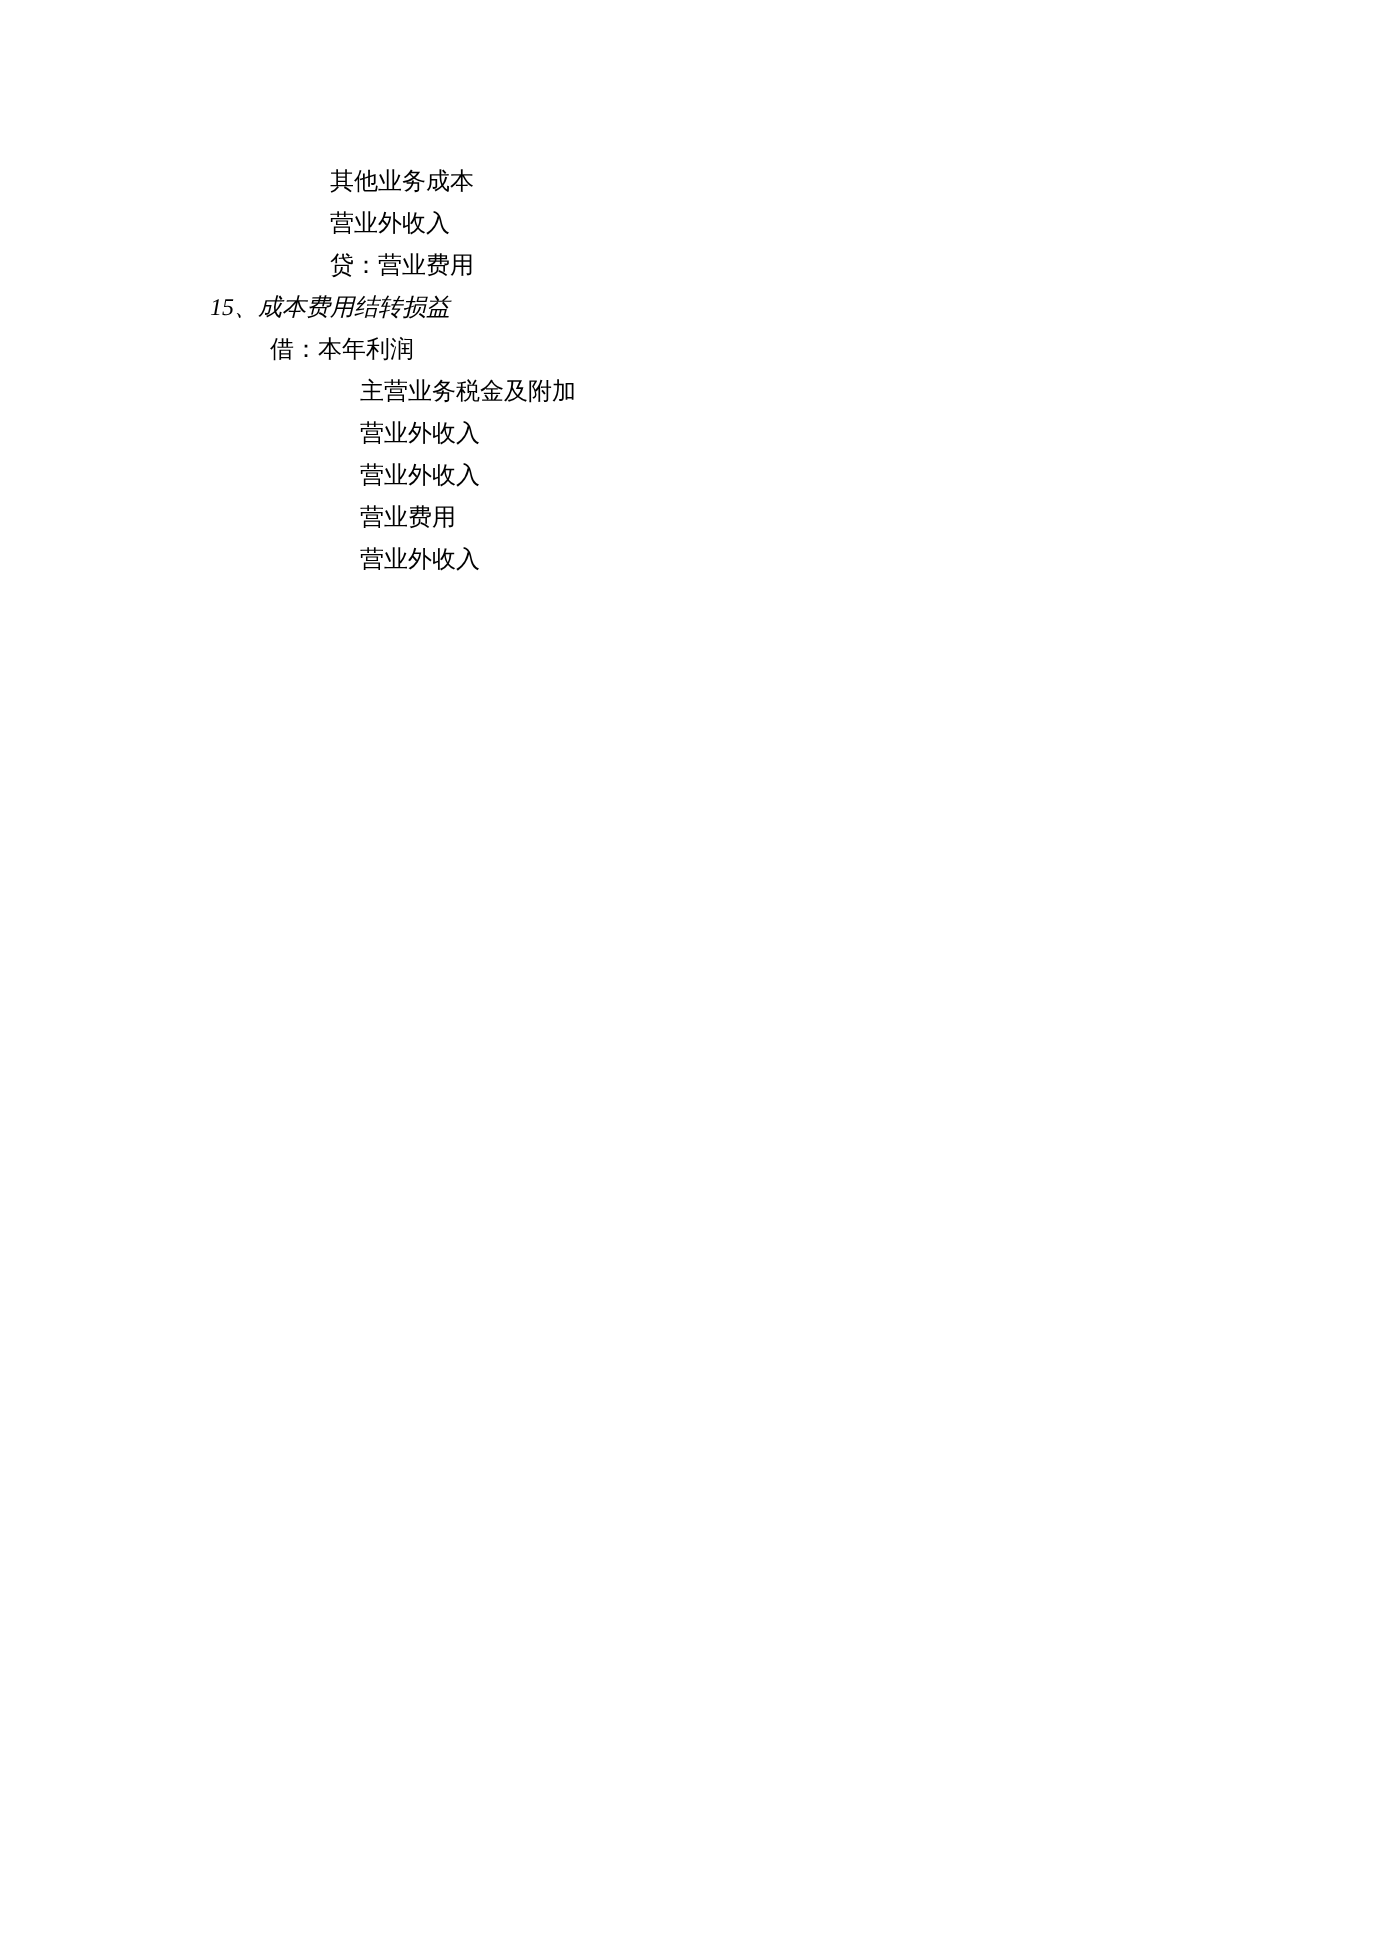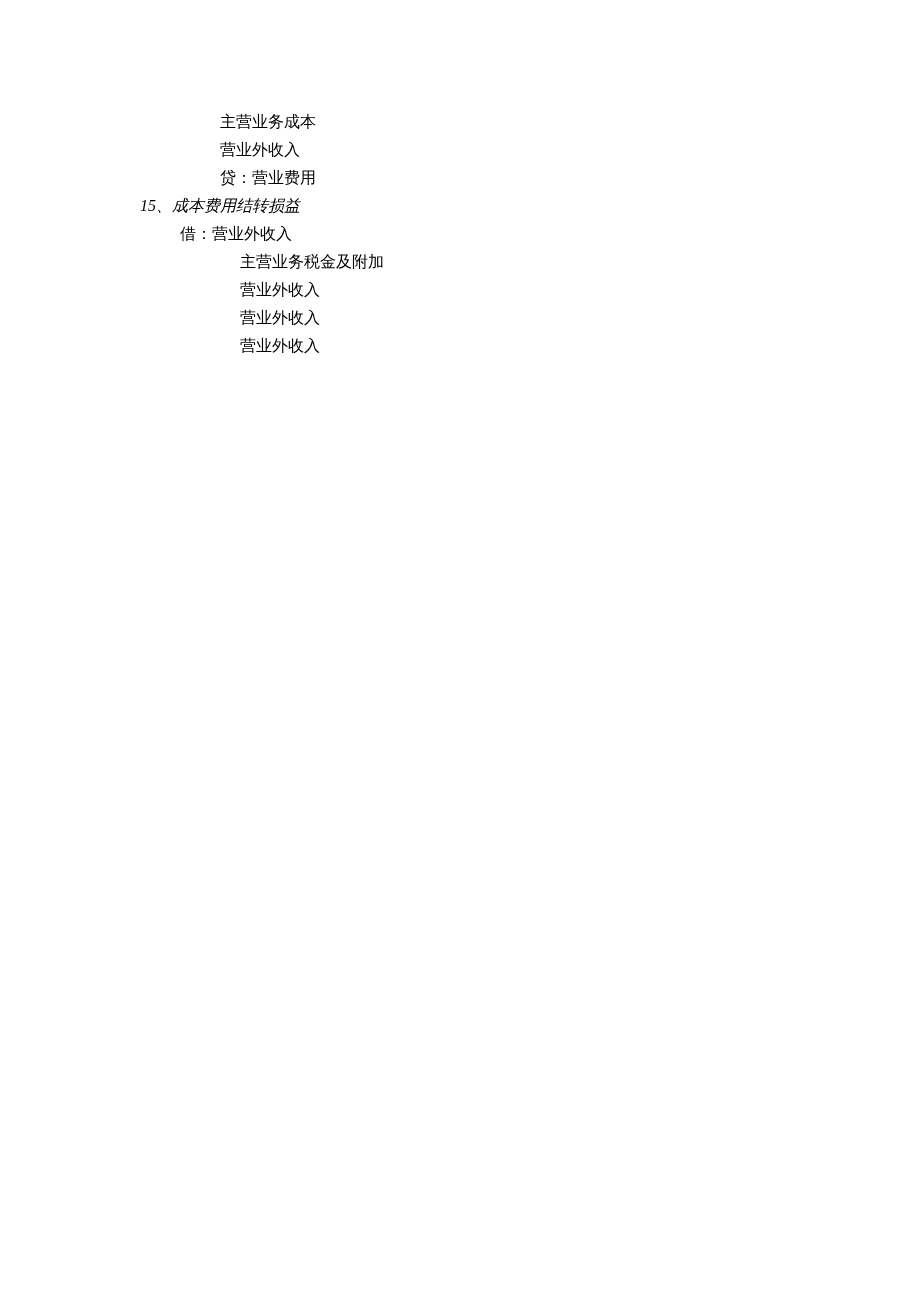--- a/index.html
+++ b/index.html
@@ -23,22 +23,23 @@
     }
     .indent-1 { padding-left: 0px; font-style: italic; }
     .indent-2 { padding-left: 40px; }
     .indent-3 { padding-left: 80px; }
     .indent-5 { padding-left: 100px; font-family: Liberation Serif, serif; }
   </style>
 </head>
 <body>
 
 <div>
-  <div class="line indent-3">主营业务成本</div>
+  <div class="line indent-3">其他业务成本</div>
   <div class="line indent-3">营业外收入</div>
   <div class="line indent-3">贷：营业费用</div>
   <div class="line indent-1">15、成本费用结转损益</div>
-  <div class="line indent-2">借：营业外收入</div>
+  <div class="line indent-2">借：本年利润</div>
   <div class="line indent-5">主营业务税金及附加</div>
   <div class="line indent-5">营业外收入</div>
   <div class="line indent-5">营业外收入</div>
+  <div class="line indent-5">营业费用</div>
   <div class="line indent-5">营业外收入</div>
 </div>
 
 </body></html>

